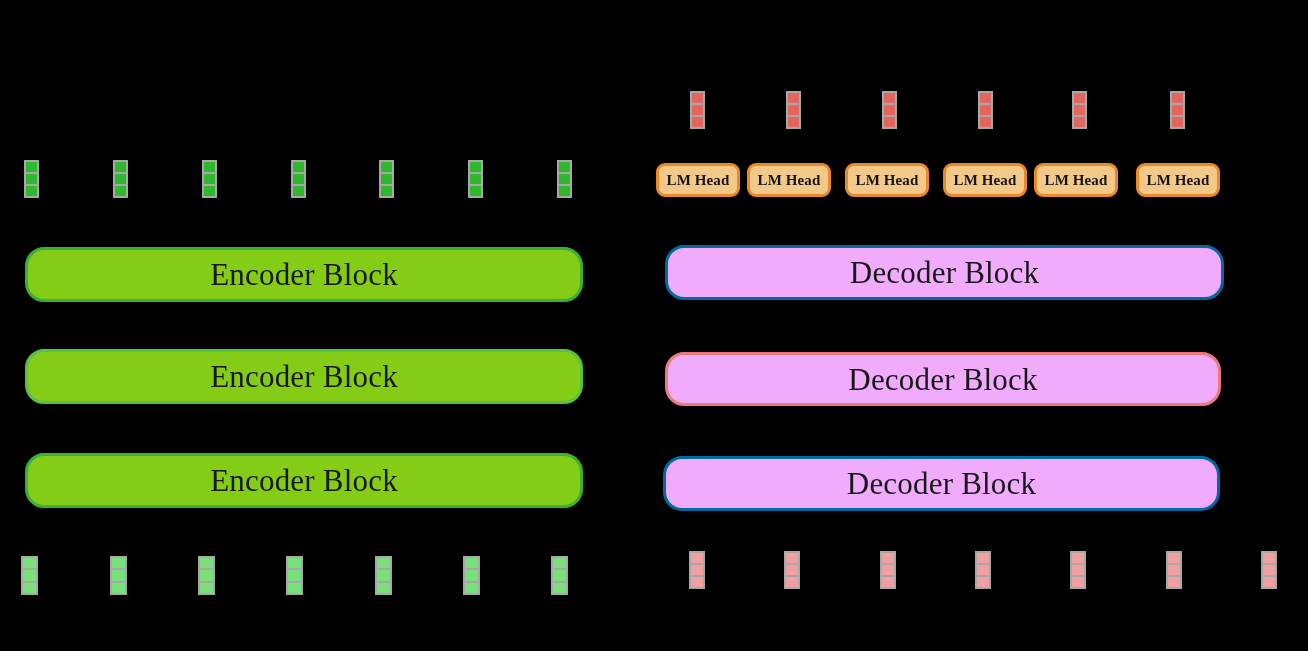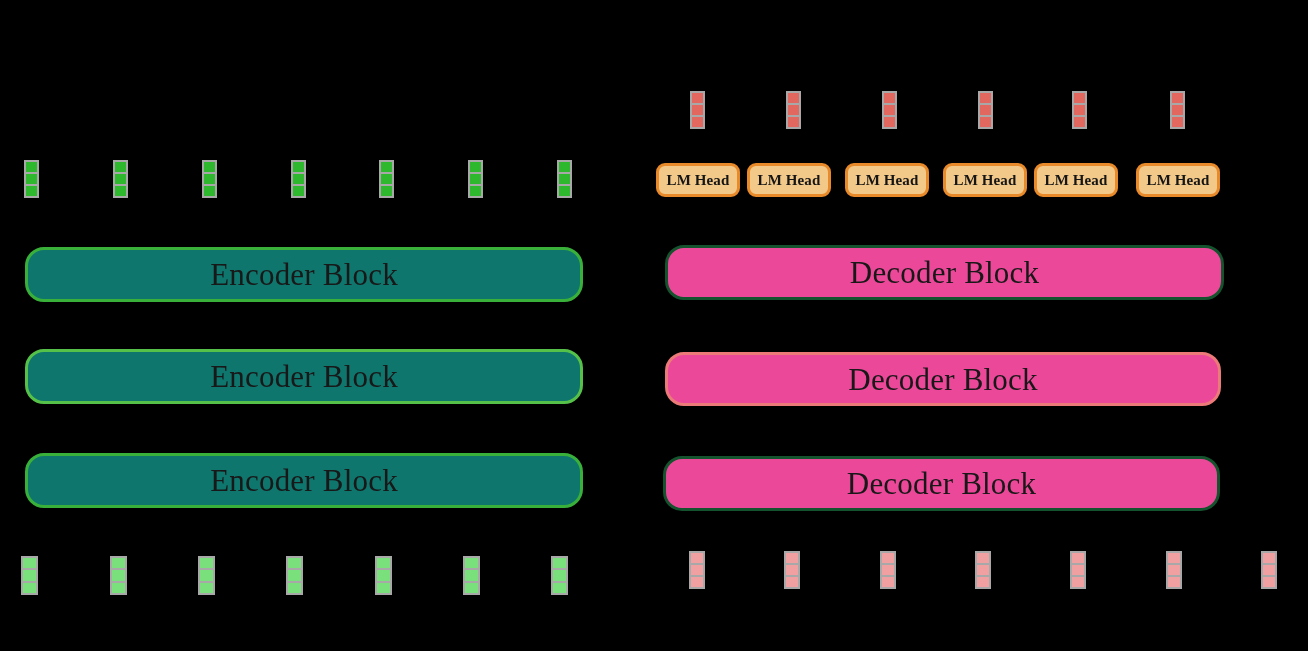--- a/index.html
+++ b/index.html
@@ -43,29 +43,29 @@
     align-items: center;
     justify-content: center;
     color: #181818;
     font-size: 31px;
     letter-spacing: 0.2px;
     line-height: 1;
     white-space: nowrap;
   }
 
   .enc-block {
-    background: #0f766e;
+    background: #84cc16;
     border: 3px solid #39b03a;
   }
   .enc-block.soft {
     border-color: #55c148;
   }
   .dec-block {
-    background: #ec4899;
-    border: 3px solid #14532d;
+    background: #f0abfc;
+    border: 3px solid #0369a1;
     text-align: center;
   }
   .dec-block.soft {
     border-color: #ec7a79;
   }
 
   
   .lm-head {
     position: absolute;
     box-sizing: border-box;

